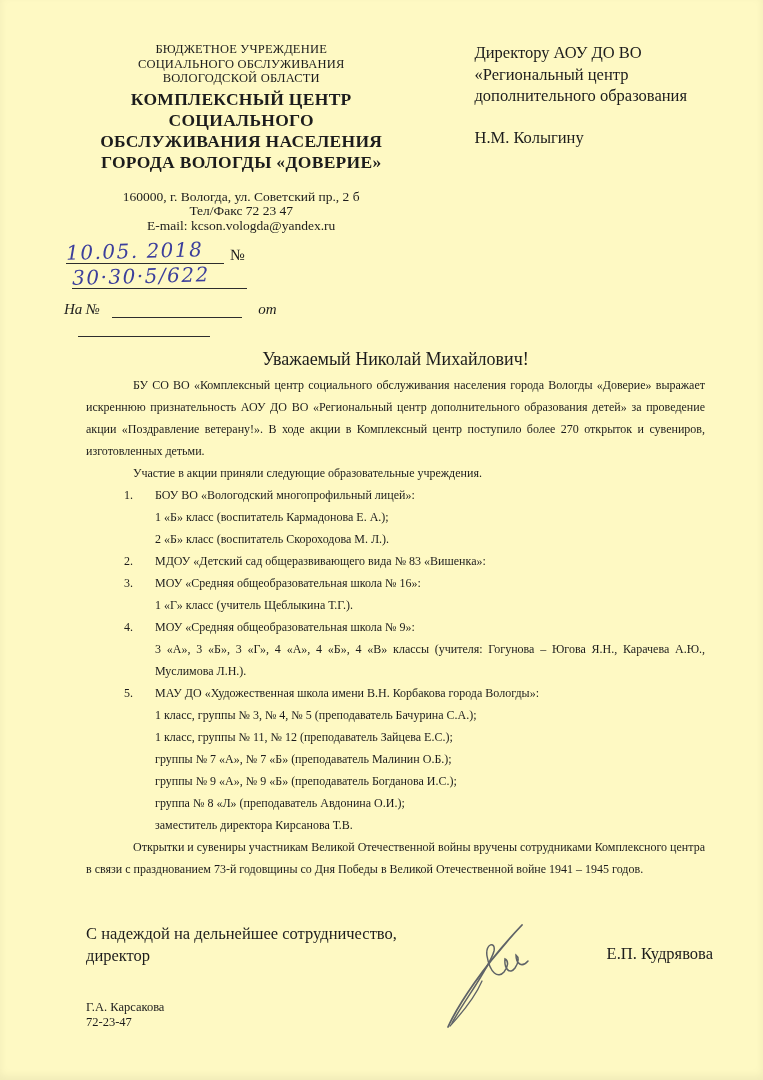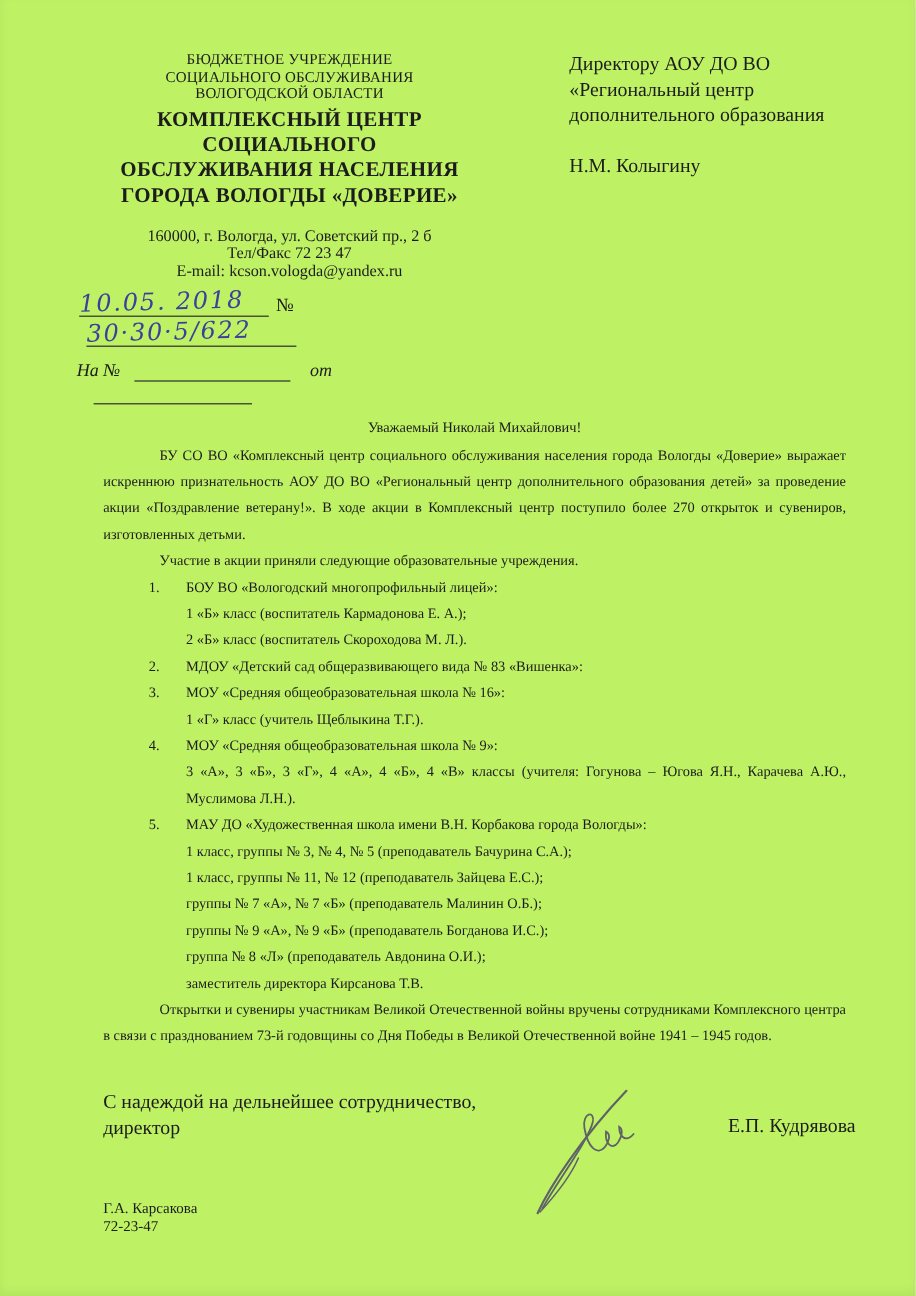--- a/index.html
+++ b/index.html
@@ -1,20 +1,20 @@
 <!DOCTYPE html>
 <html><head>
 <meta charset="utf-8">
 <style>
   html,body{margin:0;padding:0;background:#e8e8e8;}
   .page{
     position:relative;
     width:763px;height:1080px;
     margin:0 auto;
-    background:#bef264;
+    background:#fef9c3;
     font-family:"Liberation Serif","DejaVu Serif",serif;
     color:#1c1c1c;
     overflow:hidden;
     box-shadow:inset 0 -4px 8px rgba(0,0,0,0.06);
   }
   
   .top{display:flex;padding:42px 36px 0 64px;}
   .letterhead{width:386px;text-align:center;}
   .lh-small{font-size:12.5px;line-height:14.5px;letter-spacing:.2px;}
   .lh-bold{font-size:17.5px;line-height:21px;font-weight:bold;letter-spacing:.3px;}
@@ -40,30 +40,30 @@
     white-space:nowrap;
   }
   .no-sign{font-size:15.5px;margin-left:6px;}
   .ref-row2{margin-top:28px;height:24px;font-style:italic;}
   .blank-line{display:inline-block;border-bottom:1.4px solid #2d2d2d;height:18px;vertical-align:bottom;}
   .blank-1{width:130px;margin-left:12px;}
   .blank-2{width:132px;margin-left:14px;}
   .ref-ot{margin-left:16px;}
   
   .content{padding:0 58px 0 86px;}
-  .salutation{margin-top:26px;text-align:center;font-size:12px;}
+  .salutation{margin-top:26px;text-align:center;font-size:18px;}
   .body-text{margin-top:4px;font-size:12px;line-height:22px;}
   .para{margin:0;text-indent:47px;text-align:justify;}
   .list{margin:0;}
   .li{display:flex;}
   .li-num{width:31px;padding-left:38px;flex:none;}
   .li-content{flex:1;text-align:justify;}
   .li-sub{text-align:justify;}
   
-  .closing{position:relative;margin-top:33px;padding:0 50px 0 86px;font-size:16.5px;line-height:22px;}
+  .closing{position:relative;margin-top:43px;padding:0 50px 0 86px;font-size:16.5px;line-height:22px;}
   .closing-left{width:420px;}
   .signer-name{position:absolute;right:50px;top:20px;}
   .signature-svg{position:absolute;left:438px;top:-4px;}
   
   .footer{position:absolute;left:86px;top:1000px;font-size:12.5px;line-height:15px;}
 </style>
 </head>
 <body>
 
 <div class="page">

